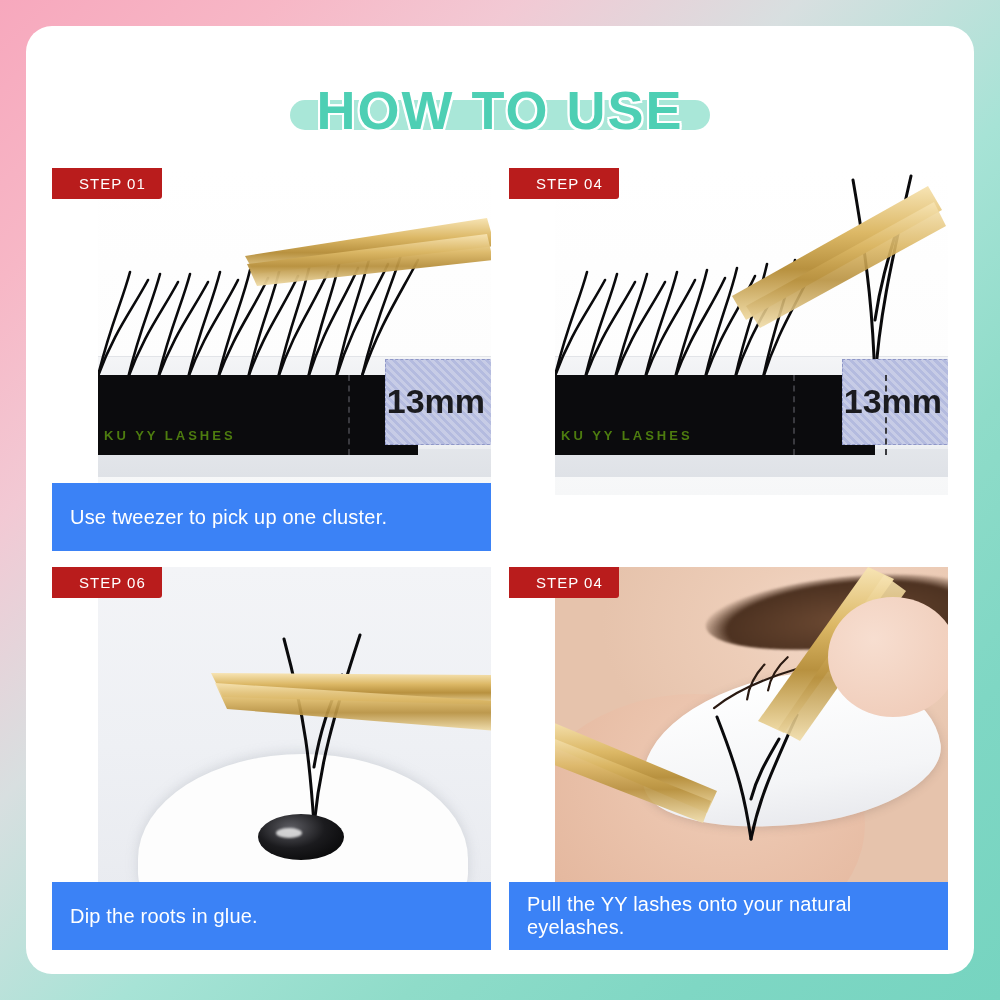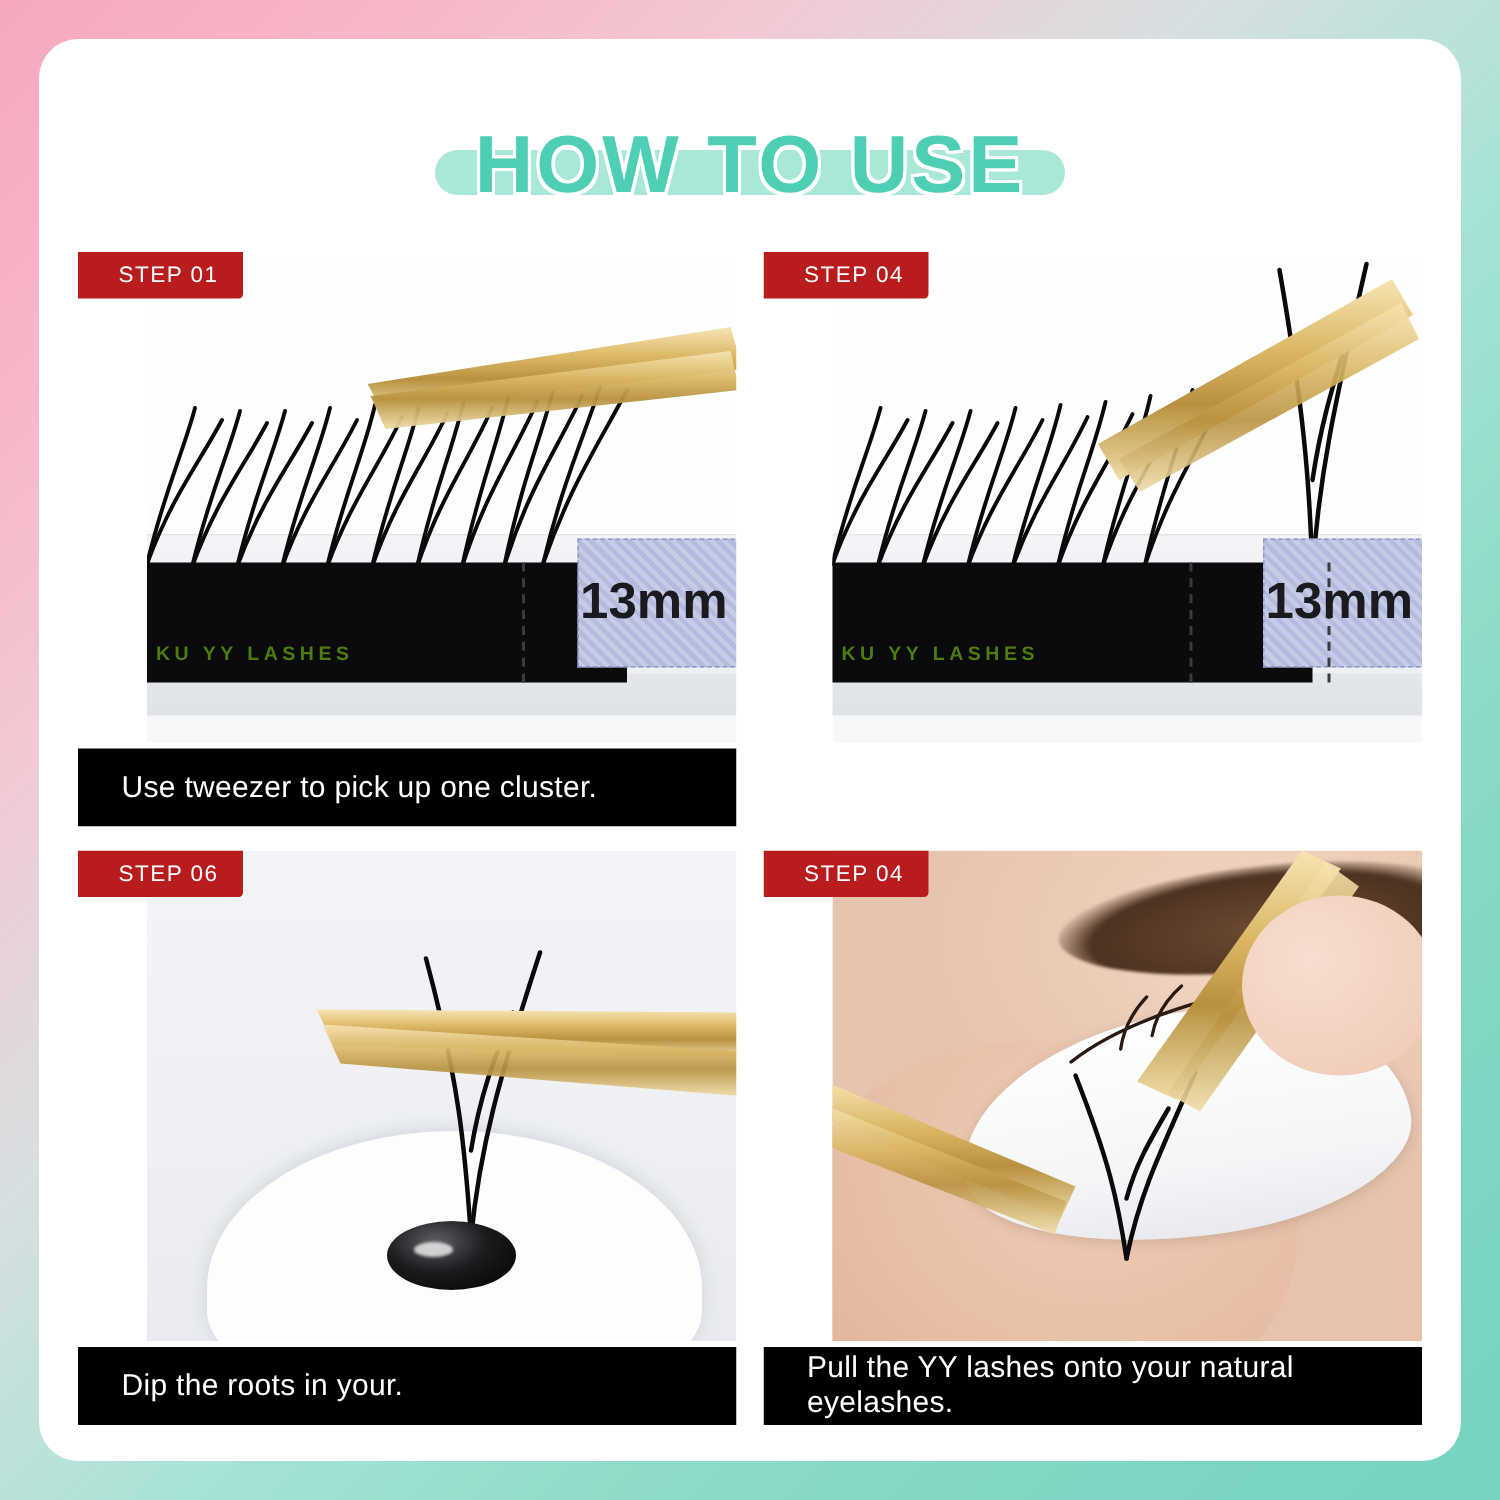--- a/index.html
+++ b/index.html
@@ -71,24 +71,24 @@
     background:#fff;
     overflow:hidden;
   }
   .photo{
     position:absolute;left:0;right:0;top:0;bottom:56px;
     overflow:hidden;
     background:#ffffff;
     margin-left:46px;
   }
   .caption{
-    position:absolute;left:0;right:0;bottom:0;height:52px;
-    background:#000000;
+    position:absolute;left:0;right:0;bottom:0;height:68px;
+    background:#3b82f6;
     display:flex;align-items:center;
-    padding-left:29px;
+    padding-left:18px;
     box-sizing:border-box;
   }
   .caption span{
     color:#ffffff;font-size:20px;letter-spacing:.2px;
   }
   .step-badge{
     position:absolute;left:0;top:0;z-index:6;
     background:#b91c1c;color:#fff;
     font-size:15px;letter-spacing:1px;
     padding:7px 16px 7px 27px;
@@ -339,21 +339,21 @@
               </linearGradient>
             </defs>
             <path d="M6,24 L290,26 L294,56 L18,48 Z" fill="url(#gold3)"></path>
             <path d="M10,34 L288,52 L292,82 L22,60 Z" fill="url(#gold3)" opacity=".92"></path>
           </svg>
 
           <div class="glue-drop"></div>
           <div class="glue-shine"></div>
         </div>
         <div class="caption">
-          <span>Dip the roots in your.</span>
+          <span>Dip the roots in glue.</span>
         </div>
       </div>
 
       <div class="panel">
         <div class="step-badge">STEP 04</div>
         <div class="photo">
           <div class="face"></div>
           <div class="cheek"></div>
           <div class="brow"></div>
           <div class="eyepatch"></div>

